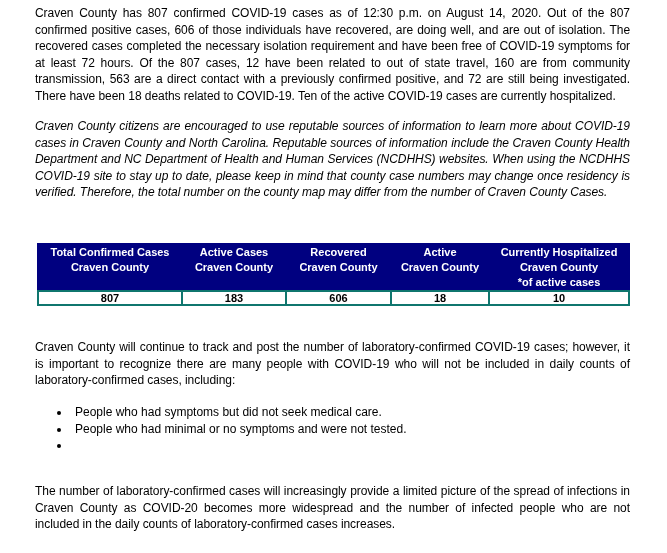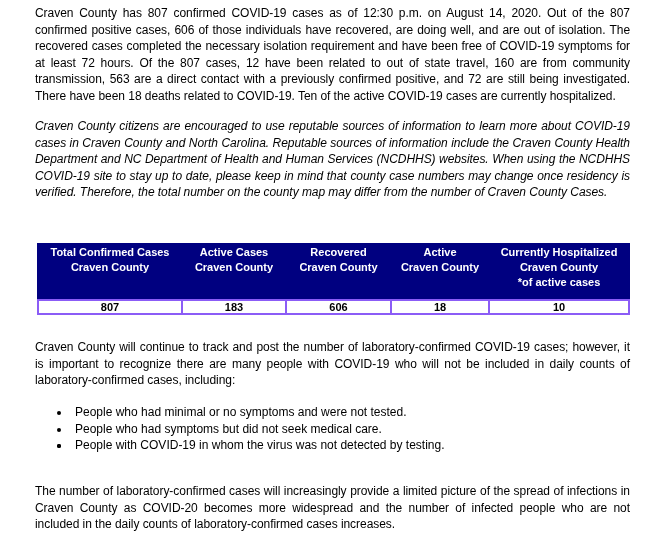--- a/index.html
+++ b/index.html
@@ -20,26 +20,26 @@
     #p4 { top: 483px; }
 
     table.stats {
       position: absolute; left: 37px; top: 243px; width: 591px;
       border-collapse: collapse; background: #000080;
       table-layout: fixed;
     }
     table.stats th {
       color: #ffffff; font-weight: bold; font-size: 11px;
       line-height: 15px; text-align: center; vertical-align: top;
-      padding: 2px 2px 9px 2px; height: 42px;
+      padding: 2px 2px 0 2px; height: 42px;
     }
     table.stats td {
       background: #ffffff; font-weight: bold; font-size: 11px;
       text-align: center; height: 12px; line-height: 12px; padding: 0;
-      border: 2px solid #8b5cf6;
+      border: 2px solid #0f766e;
     }
     table.stats th span { display: block; }
 
     ul.bullets {
       position: absolute; left: 52px; top: 404px; margin: 0; padding: 0;
       list-style: none;
     }
     ul.bullets li {
       position: relative; padding-left: 23px; line-height: 16.5px;
       font-size: 12px;
@@ -95,19 +95,18 @@
       <td>606</td>
       <td>18</td>
       <td>10</td>
     </tr>
   </tbody>
 </table>
 
 <p id="p3" class="para">Craven County will continue to track and post the number of laboratory-confirmed COVID-19 cases; however, it is important to recognize there are many people with COVID-19 who will not be included in daily counts of laboratory-confirmed cases, including:</p>
 
 <ul class="bullets">
+  <li><span class="dot"></span><span>People who had symptoms but did not seek medical care.</span></li>
   <li><span class="dot"></span><span>People who had minimal or no symptoms and were not tested.</span></li>
-  <li><span class="dot"></span><span>People who had symptoms but did not seek medical care.</span></li>
   <li><span class="dot"></span></li>
-  <li><span class="dot"></span><span>People with COVID-19 in whom the virus was not detected by testing.</span></li>
 </ul>
 
 <p id="p4" class="para">The number of laboratory-confirmed cases will increasingly provide a limited picture of the spread of infections in Craven County as COVID-20 becomes more widespread and the number of infected people who are not included in the daily counts of laboratory-confirmed cases increases.</p>
 
 </body></html>

